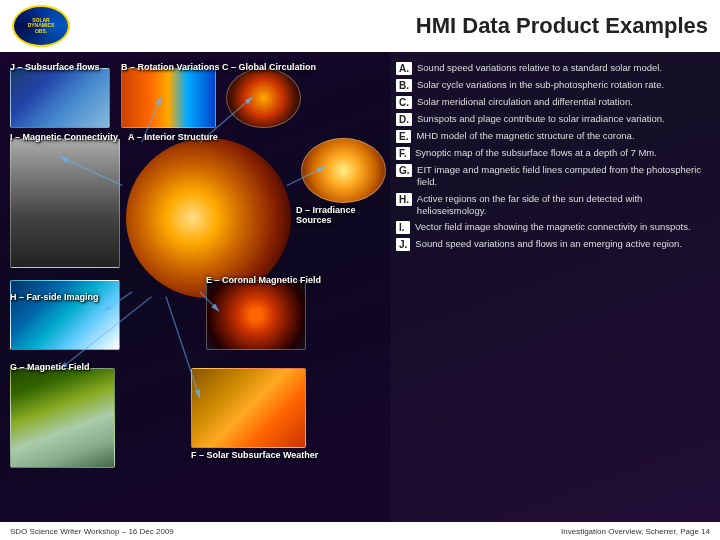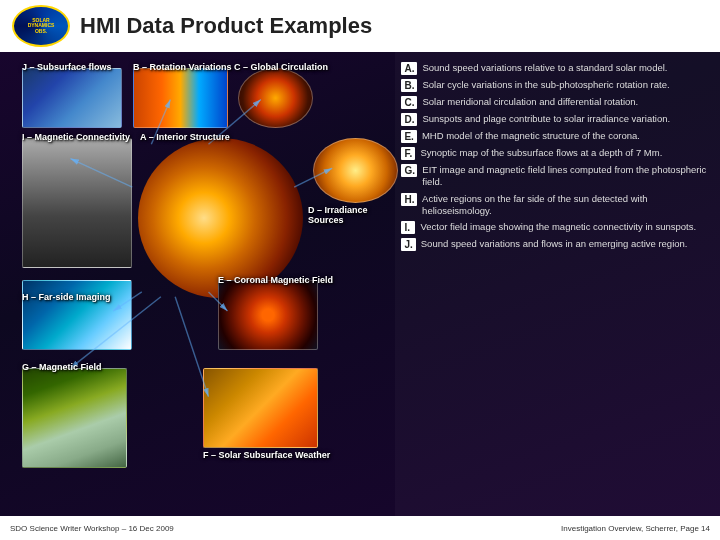--- a/index.html
+++ b/index.html
@@ -27,27 +27,27 @@
       align-items: center;
       padding: 0 12px;
       gap: 10px;
     }
 
     .header-title {
       font-size: 22px;
       font-weight: bold;
       color: #222;
       flex: 1;
+      text-align: right;
     }
 
     
     .main {
       display: flex;
       height: 478px;
-      padding-left: 12px;
     }
 
     
     .left-panel {
       width: 390px;
       padding: 8px 6px;
       position: relative;
     }
 
     
@@ -202,21 +202,21 @@
       color: #dddddd;
       line-height: 1.3;
     }
 
     
     .footer {
       position: absolute;
       bottom: 0;
       left: 0;
       right: 0;
-      height: 24px;
+      height: 18px;
       background: white;
       display: flex;
       justify-content: space-between;
       align-items: center;
       padding: 0 10px;
     }
 
     .footer-left {
       font-size: 8px;
       color: #333;

